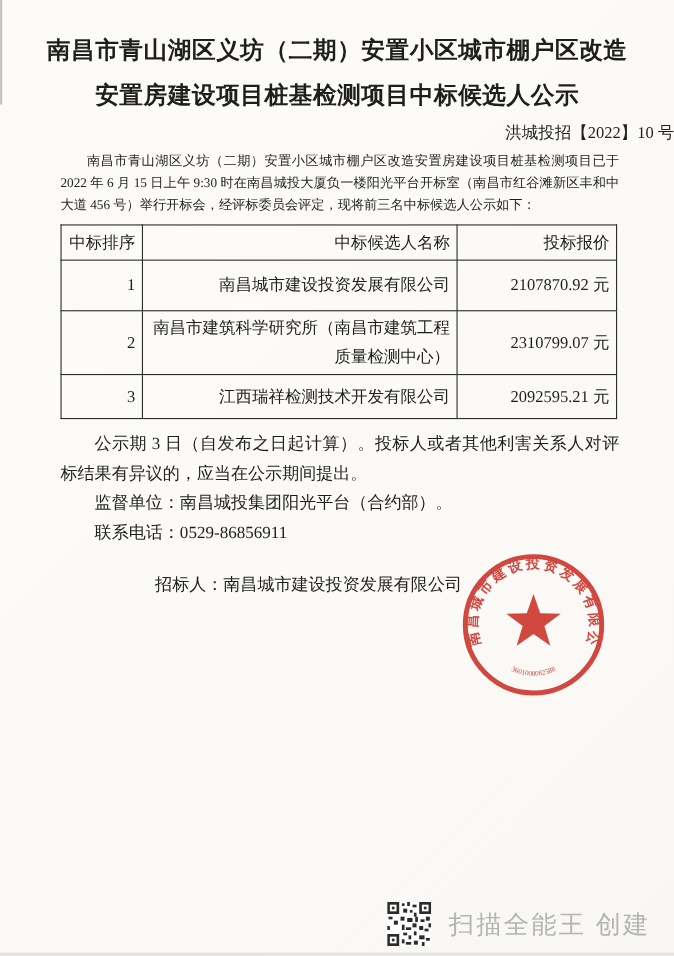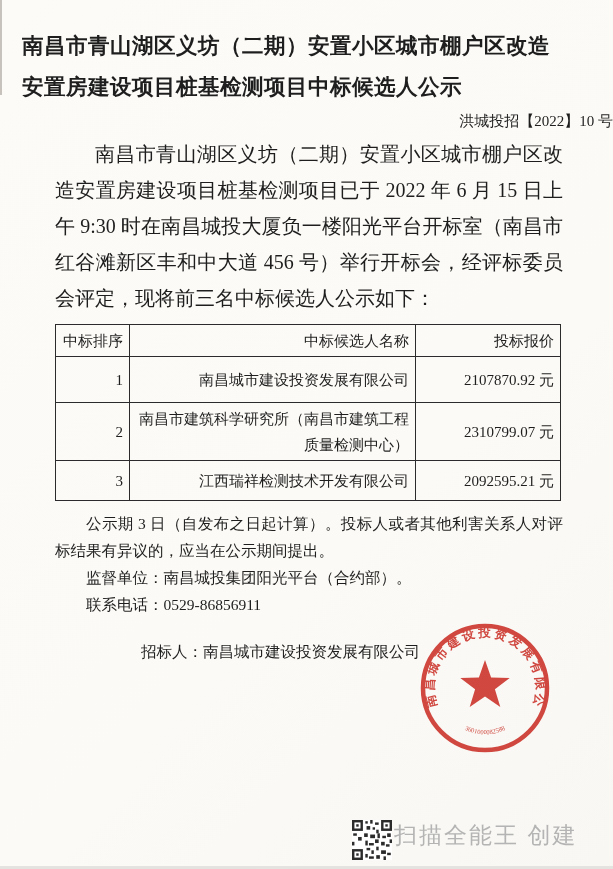--- a/index.html
+++ b/index.html
@@ -5,25 +5,25 @@
   html,body { margin:0; padding:0; background:#ffffff; }
   .page {
     position:relative; width:613px; height:869px; overflow:hidden;
     background:linear-gradient(135deg,#fcfbf8 0%,#fbfaf6 60%,#f8f7f3 100%);
     font-family:"Liberation Serif","DejaVu Serif",serif;
     color:#1e1e1e;
   }
   .scan-edge-left { position:absolute; left:0; top:0; width:2px; height:95px; background:#b0aba2; opacity:.7; }
   .scan-bottom { position:absolute; left:0; right:0; bottom:0; height:3px; background:#e4e3df; }
 
-  .title { margin:26px 22px 0; font-weight:bold;
+  .title { margin:26px 22px 0; text-align:center; font-weight:bold;
            font-size:21.5px; line-height:41px; letter-spacing:.5px; }
   .doc-number { margin-top:2px; text-align:right; font-size:15px; line-height:22px; }
 
-  .intro { margin:4px 50px 0 55px; font-size:20px; line-height:36px;
+  .intro { margin:4px 50px 0 55px; font-size:12px; line-height:20px;
            text-align:justify; text-indent:2em; }
 
   table.bid-table { margin:8px 0 0 55px; width:505px; border-collapse:collapse;
                     font-size:15px; table-layout:fixed; }
   table.bid-table td, table.bid-table th {
     border:1.5px solid #2b2b2b; text-align:right; vertical-align:middle;
     padding:2px 6px; font-weight:normal; line-height:26px;
   }
   tr.hdr   { height:32px; }
   tr.row-1 { height:46px; }
@@ -35,21 +35,21 @@
   .contact-line { margin:0 50px 0 55px; font-size:15.5px; line-height:27px; text-indent:2em; }
 
   .signature-wrap { position:relative; margin-top:22px; height:110px; }
   .tenderer  { text-align:center; padding-right:52px; font-size:15.5px; line-height:24px; }
   .sign-date { text-align:right; padding-right:92px; font-size:15.5px; line-height:24px; margin-top:14px; }
 
   .seal { position:absolute; right:62px; top:-18px; width:132px; height:132px;
           mix-blend-mode:multiply; opacity:.88; }
   .seal text { font-family:"Liberation Serif","DejaVu Serif",serif; }
 
-  .footer { position:absolute; left:352px; top:820px; display:flex; align-items:flex-start; gap:2px; }
+  .footer { position:absolute; left:352px; top:820px; display:flex; align-items:center; gap:16px; }
   .qr { width:40px; height:40px; }
   .watermark { color:#b4b4b4; font-size:23px; letter-spacing:2px;
                font-family:"Liberation Sans","DejaVu Sans",sans-serif; }
 </style>
 </head>
 <body>
 
 <div class="page">
   <div class="scan-edge-left"></div>
 

